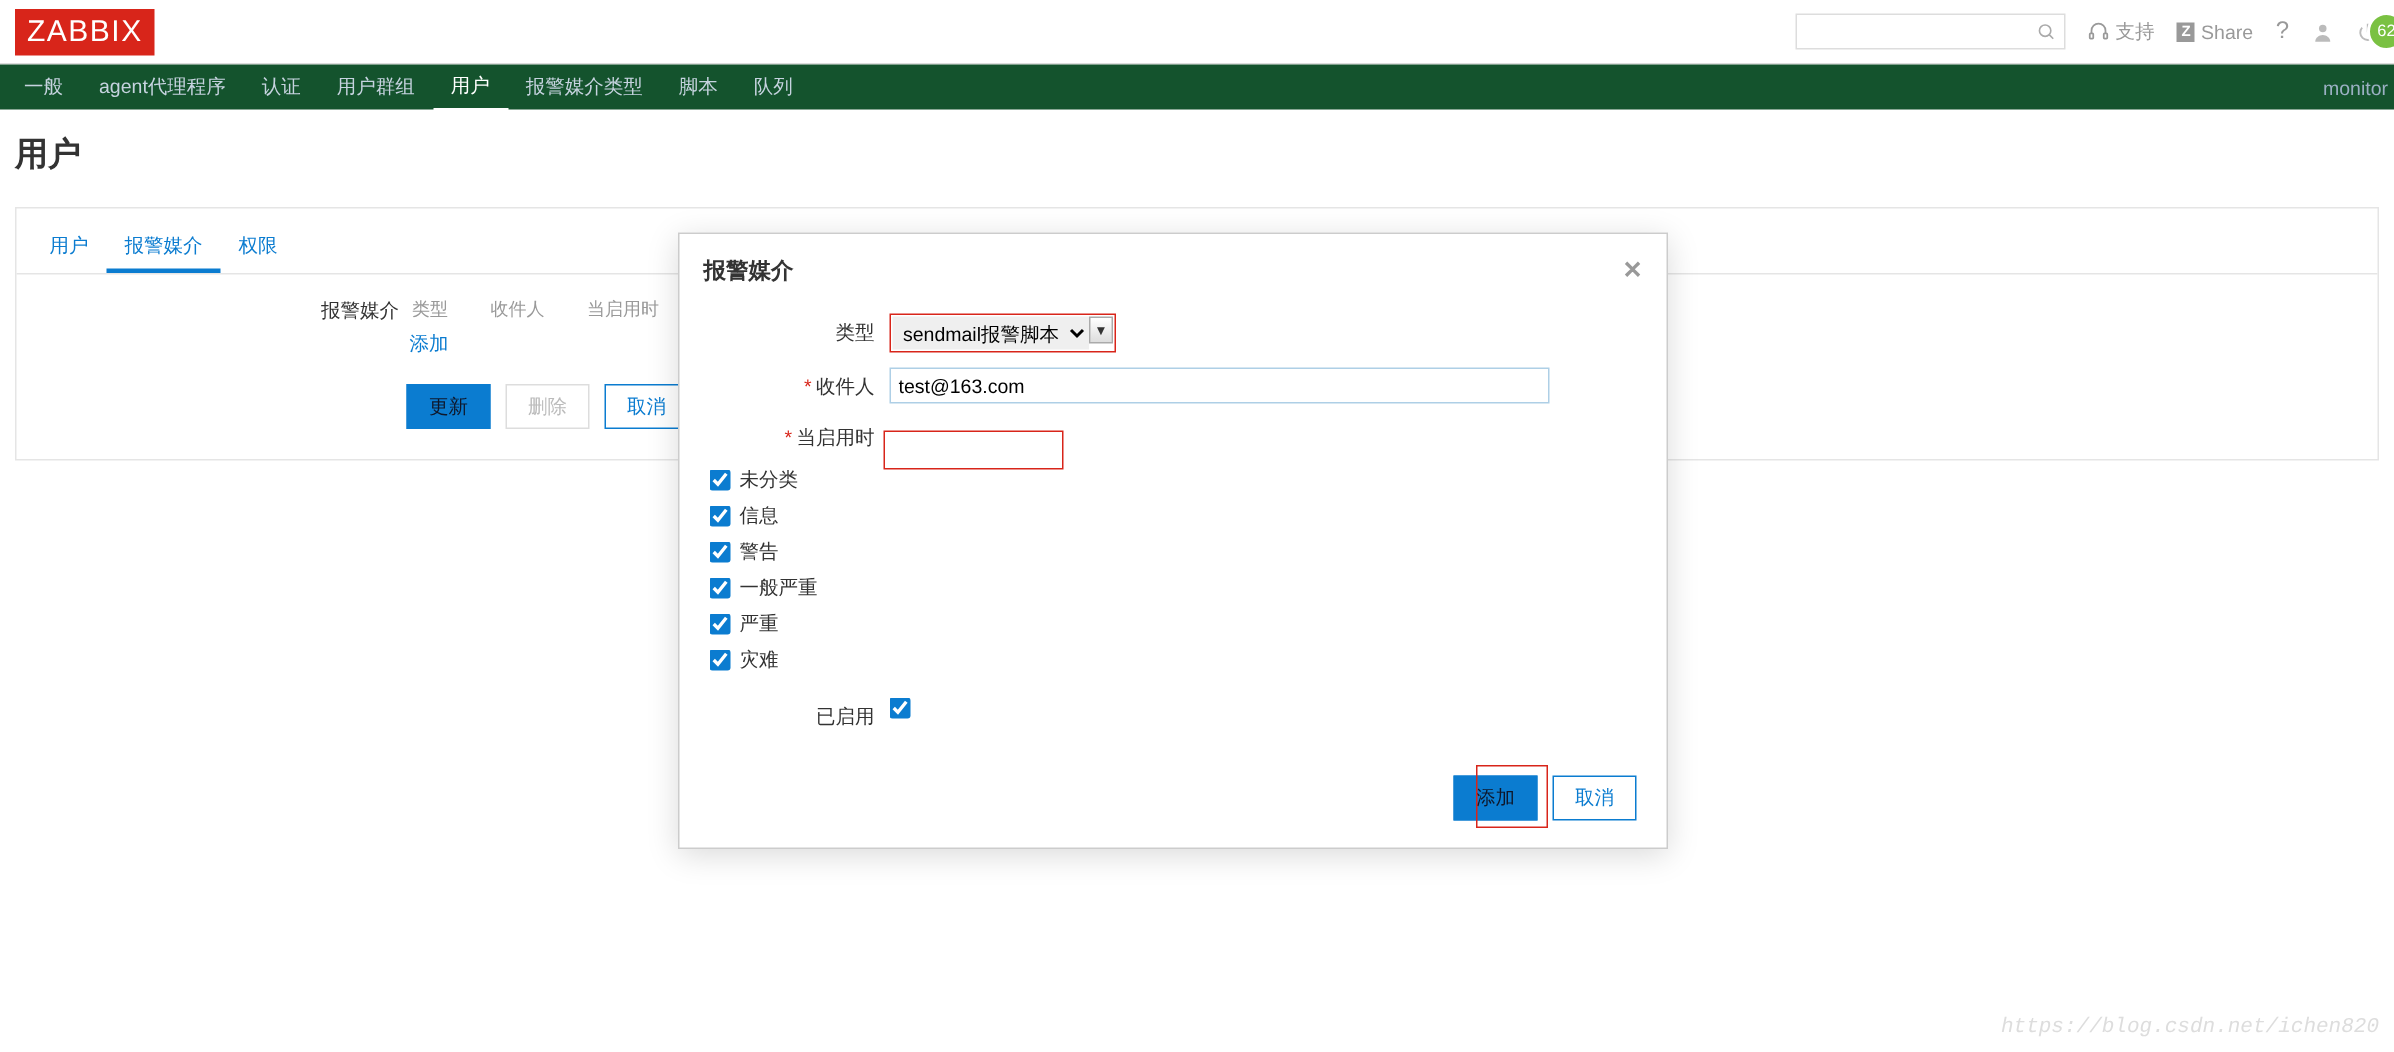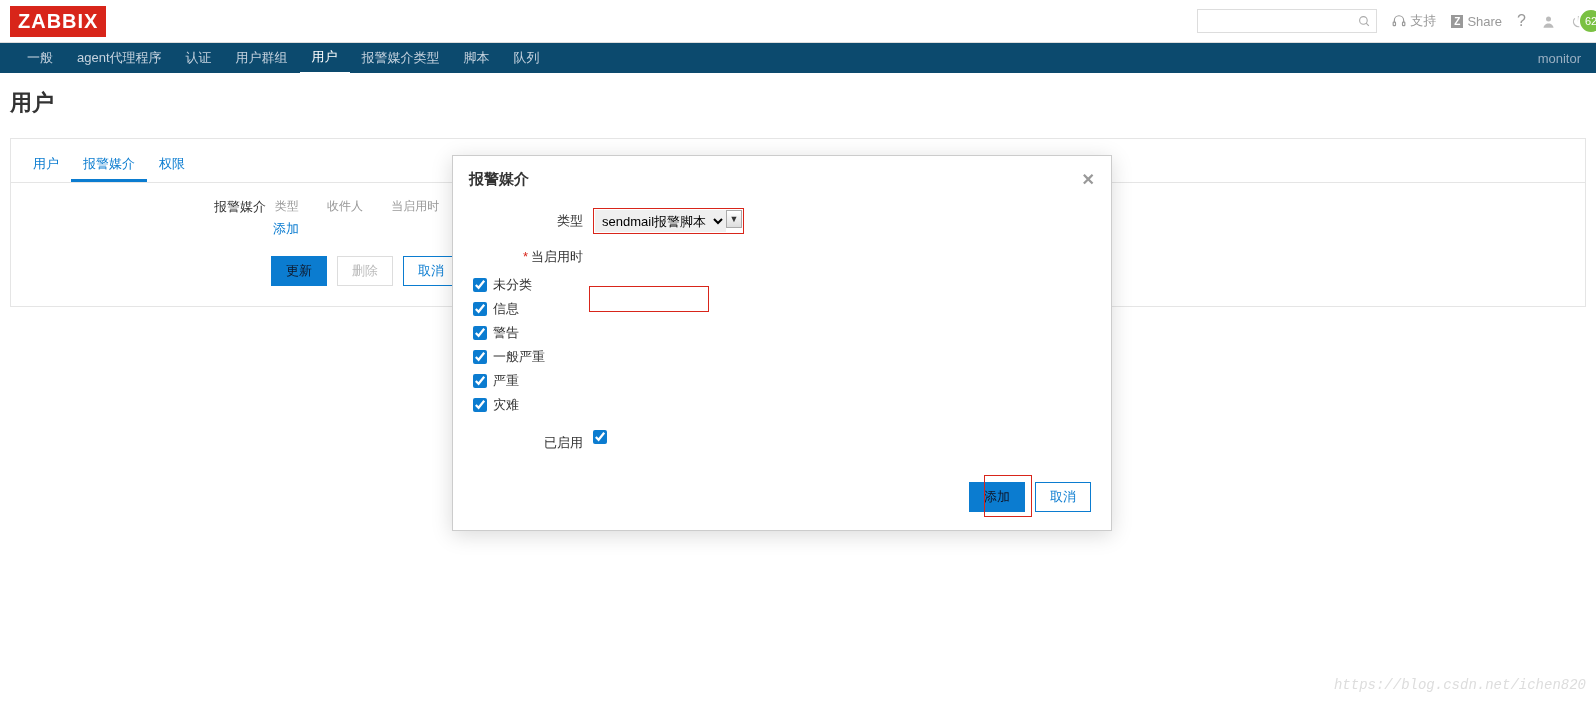--- a/index.html
+++ b/index.html
@@ -1,28 +1,28 @@
 <!DOCTYPE html>
 <html><head>
 <meta charset="utf-8">
 <style>
 *{margin:0;padding:0;box-sizing:border-box;font-family:Arial,"Microsoft YaHei",sans-serif}
 body{background:#fff;font-size:13px;color:#333;position:relative;width:1596px;height:701px;overflow:hidden}
 .topbar{height:43px;background:#fff;border-bottom:1.5px solid #ddd;display:flex;align-items:center;padding:0 10px}
-.logo{background:#d8251a;color:#fff;font-weight:bold;font-size:20px;padding:4px 8px;letter-spacing:1px;margin-right:15px}
+.logo{background:#d8251a;color:#fff;font-weight:normal;font-size:20px;padding:4px 8px;letter-spacing:1px;margin-right:15px}
 .main-nav{display:flex;gap:0}
 .main-nav a{color:#747474;text-decoration:none;padding:0 12px;font-size:14px;line-height:43px;cursor:pointer}
 .main-nav a.active{color:#333;position:relative}
 .main-nav a.active::after{content:"";position:absolute;bottom:-2px;left:50%;margin-left:-6px;width:0;height:0;border-left:6px solid transparent;border-right:6px solid transparent;border-bottom:6px solid #3b5976}
 .top-right{margin-left:auto;display:flex;gap:15px;color:#888}
 .searchbox{width:180px;height:24px;border:1px solid #ddd;padding:2px 5px;display:flex;align-items:center}
 .searchbox svg{margin-left:auto}
 .ticon{color:#999;display:flex;align-items:center;gap:4px;font-size:13px;cursor:pointer}
 .badge-circle{position:absolute;right:-8px;top:8px;width:26px;height:26px;border-radius:50%;background:#7ac142;color:#fff;display:flex;align-items:center;justify-content:center;font-size:11px;border:2px solid #fff}
-.subbar{height:30px;background:#0c4a6e;display:flex;align-items:center;padding:0 15px;color:#c6d3df;font-size:13px}
+.subbar{height:30px;background:#14532d;display:flex;align-items:center;padding:0 4px;color:#c6d3df;font-size:13px}
 .subbar a{color:#c6d3df;text-decoration:none;padding:0 12px;line-height:30px;cursor:pointer}
 .subbar a.active{color:#fff;border-bottom:3px solid #fff;font-weight:500}
 .subbar .right{margin-left:auto;color:#9bb0c3}
 .page-title{font-size:22px;color:#333;padding:15px 10px}
 .content{border:1px solid #e5e5e5;margin:5px 10px;background:#fff;min-height:140px}
 .tabs{display:flex;padding:10px 10px 0;border-bottom:1px solid #e5e5e5}
 .tabs a{padding:6px 12px;color:#0b7cd0;text-decoration:none;cursor:pointer}
 .tabs a.active{border-bottom:3px solid #0b7cd0}
 .form-area{padding:15px 10px 20px 200px}
 .label-col{display:inline-block;width:55px;text-align:right;color:#333;margin-right:5px;vertical-align:top}
@@ -140,20 +140,24 @@
       <div class="form-label">类型</div>
       <div class="form-field">
         <span class="select-wrap">
           <select style="border:none;outline:none">
             <option>sendmail报警脚本</option>
           </select><span class="dropdown-btn">▼</span>
         </span>
       </div>
     </div>
     <div class="form-row">
+      <div class="form-label"><span class="req">*</span><span>收件人</span></div>
+      <div class="form-field"><input type="text" value="test@163.com" style=""></div>
+    </div>
+    <div class="form-row">
       <div class="form-label"><span class="req">*</span><span>当启用时</span></div>
     </div>
     <div class="form-row">
       <div class="form-field">
         <div class="cb-row">
             <input type="checkbox" checked="" style="">
             <span>未分类</span>
           </div>
         <div class="cb-row">
             <input type="checkbox" checked="" style="">

